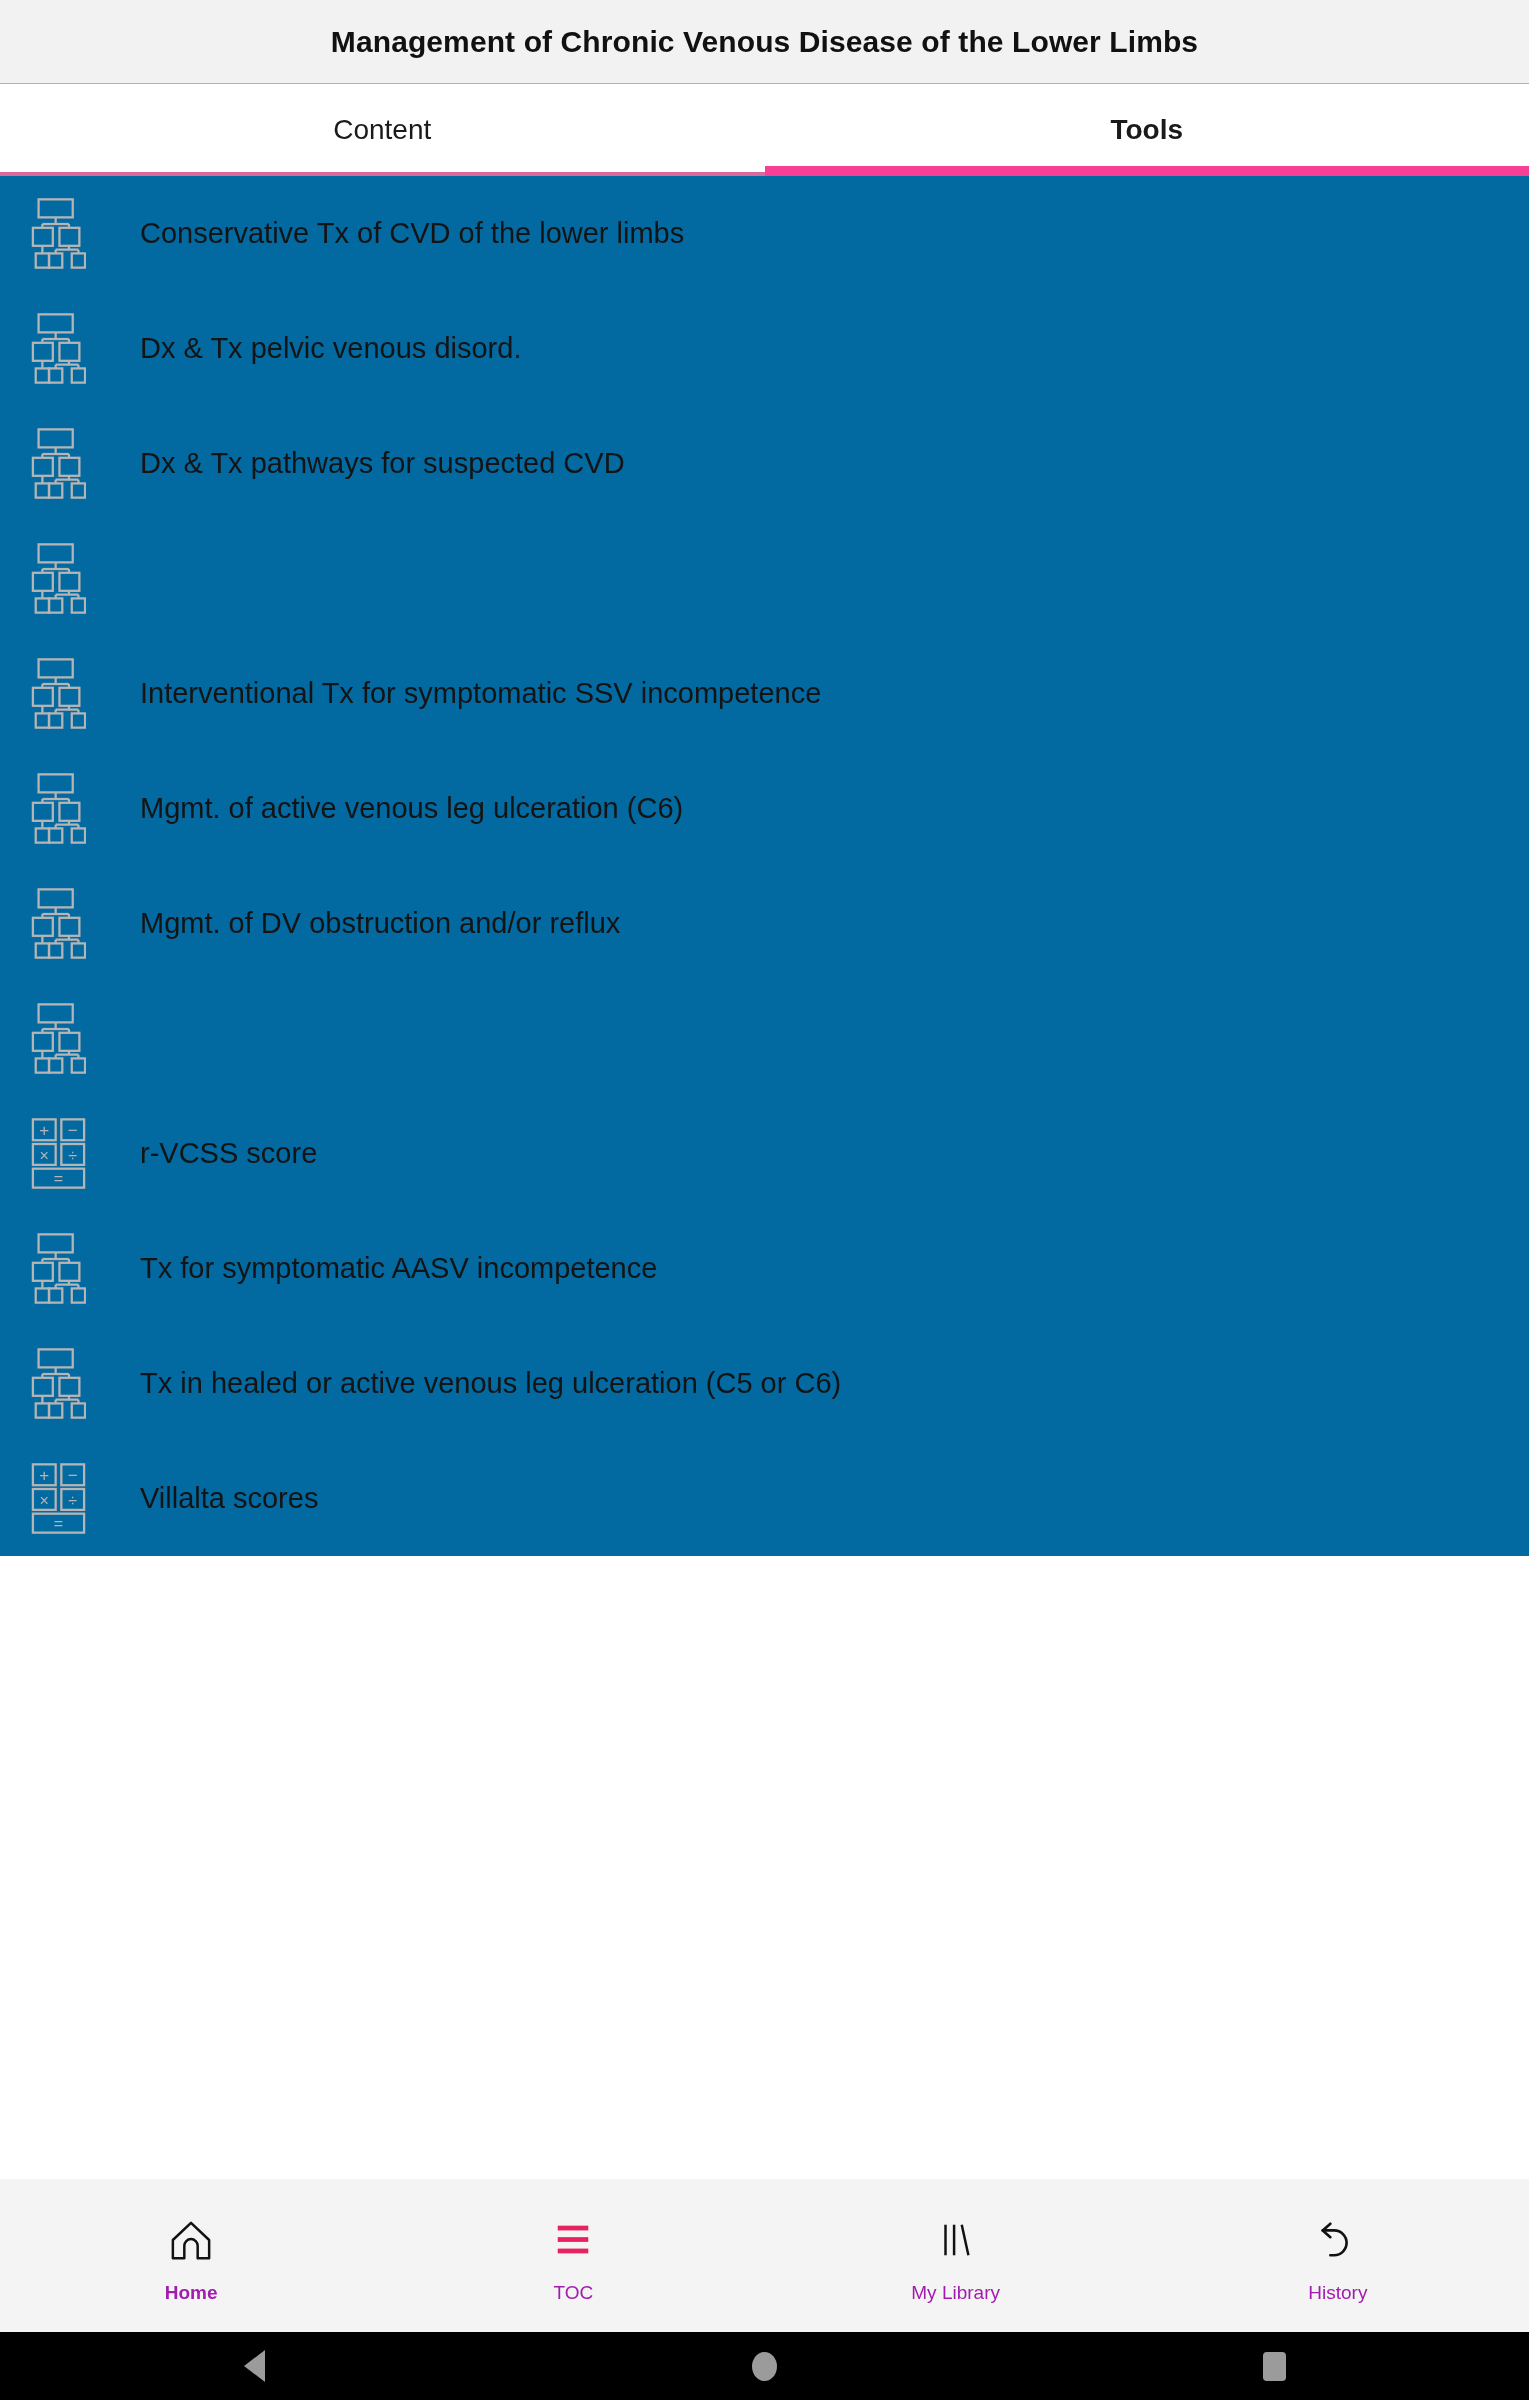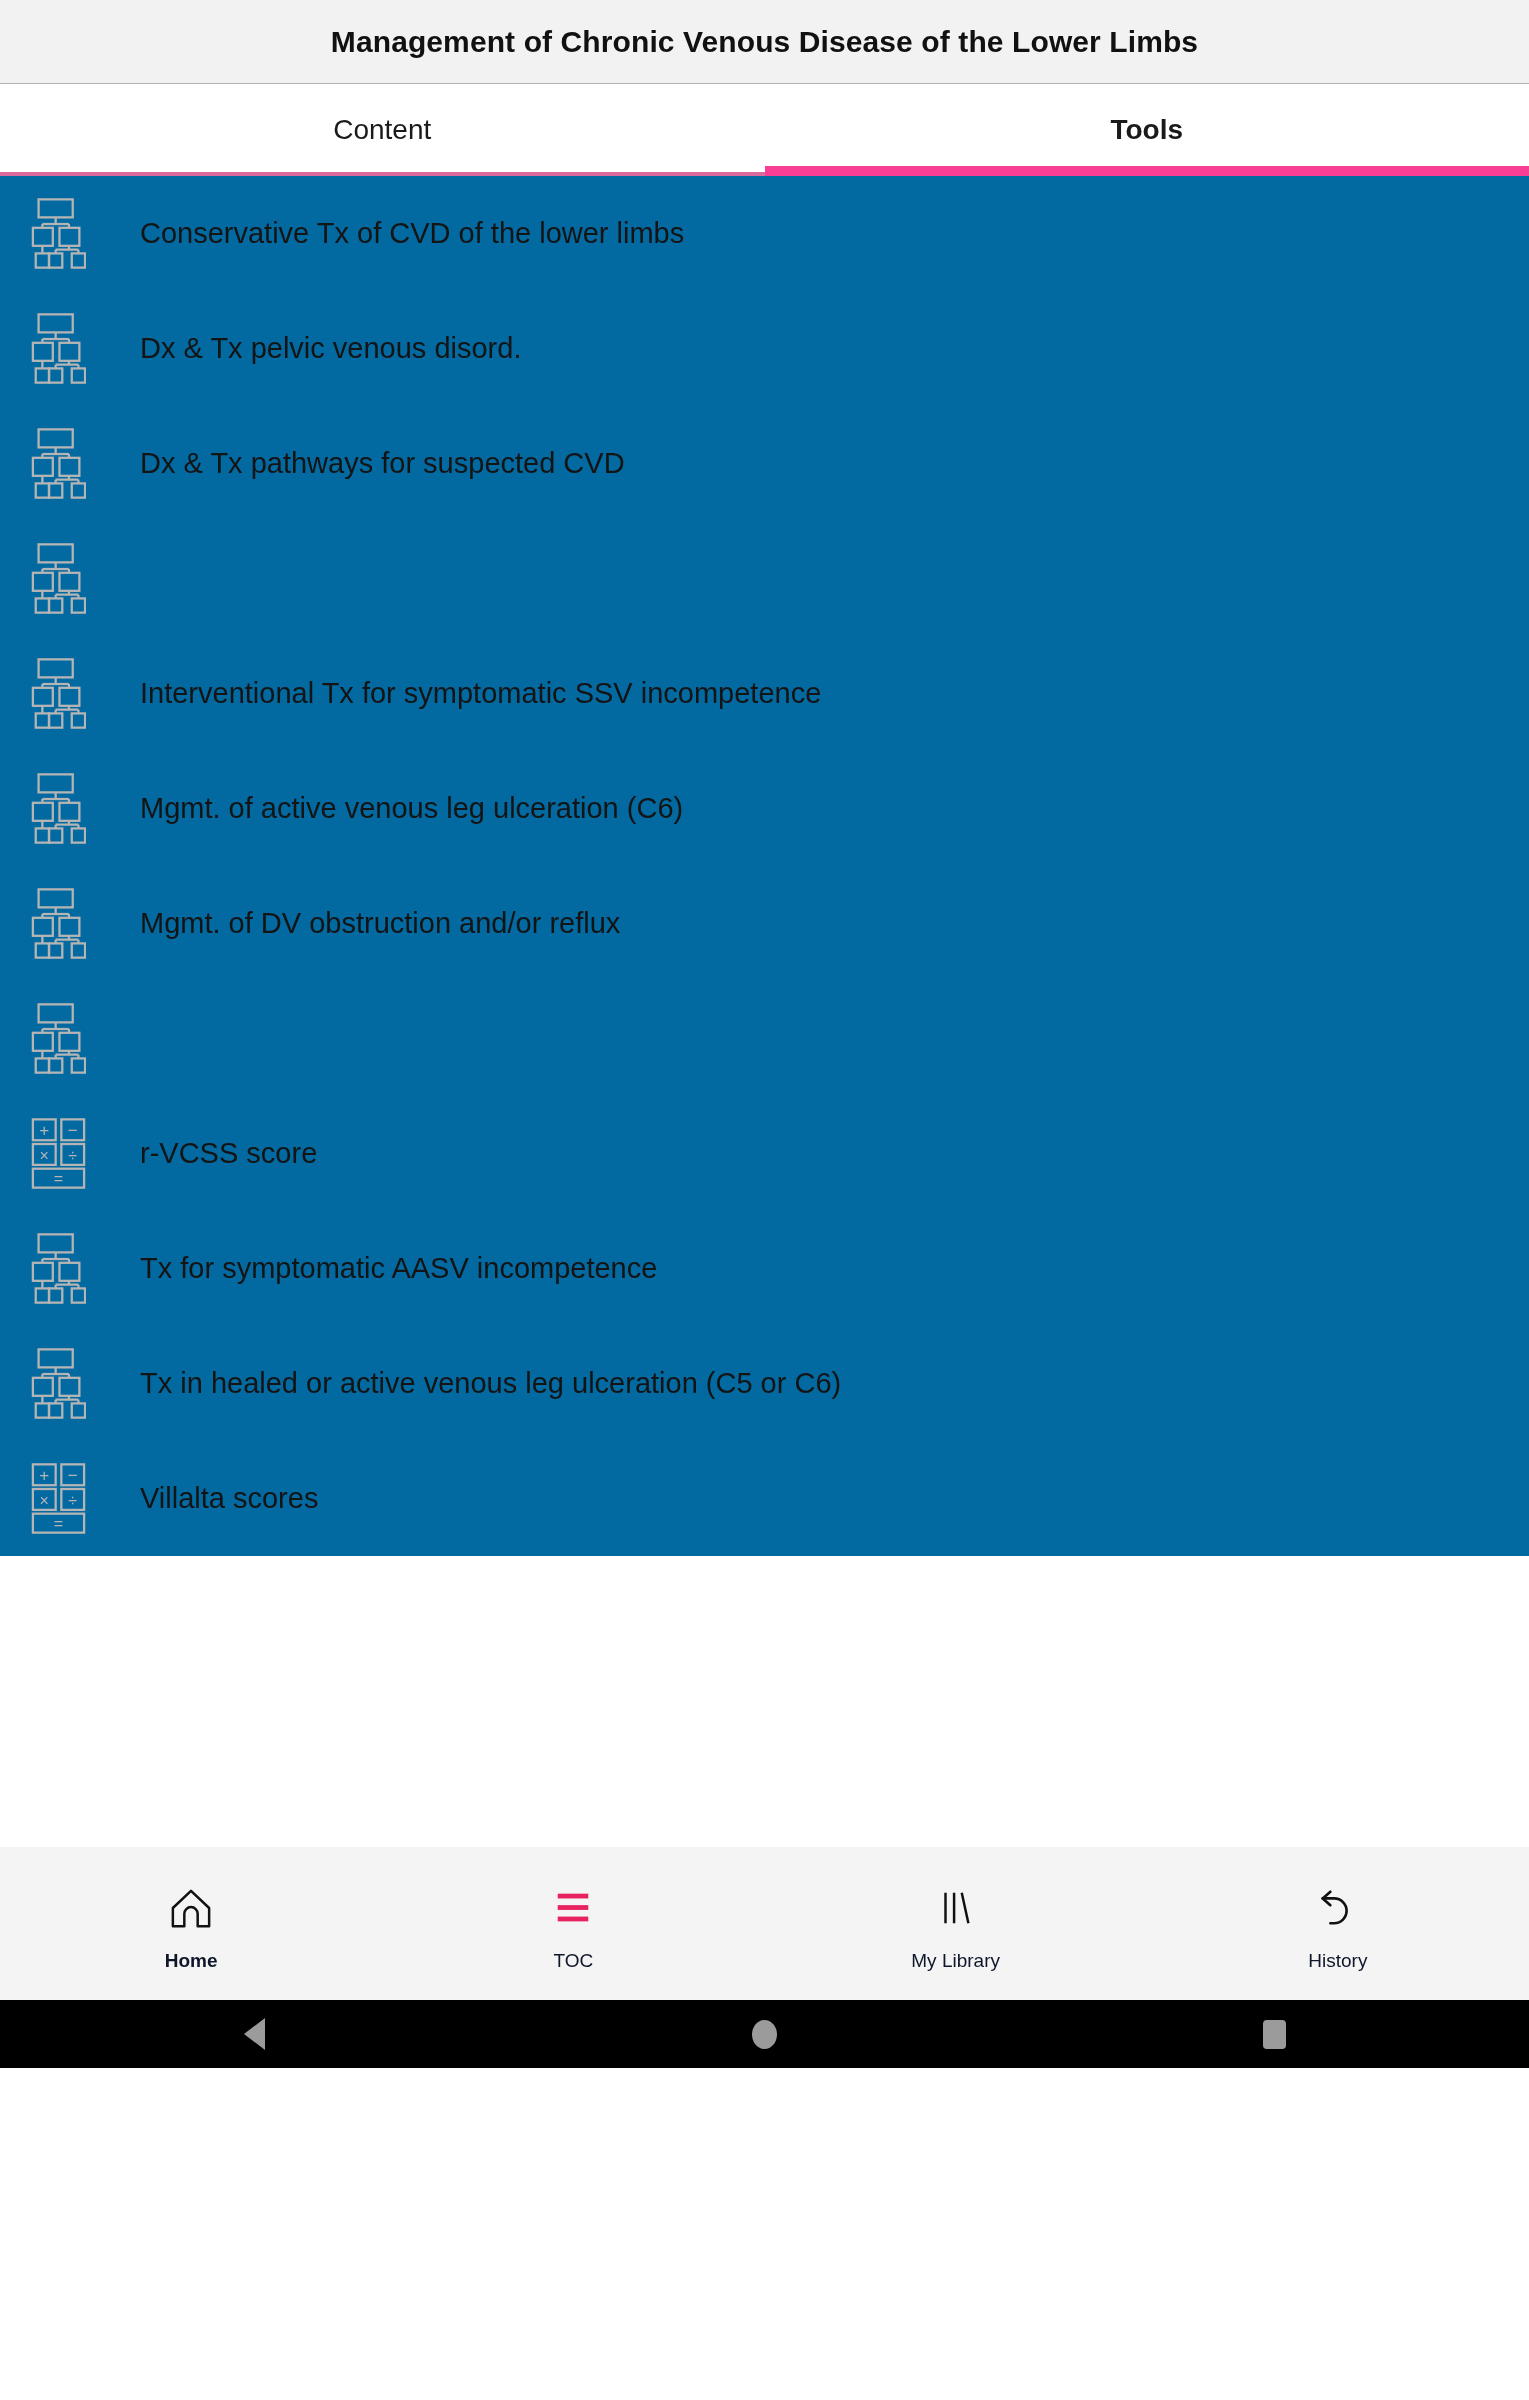--- a/index.html
+++ b/index.html
@@ -5,21 +5,21 @@
   * { box-sizing: border-box; margin: 0; padding: 0; }
   html, body {
     width: 1529px;
     height: 2400px;
     background: #ffffff;
     font-family: "Liberation Sans", sans-serif;
     overflow: hidden;
   }
   .app {
     width: 1529px;
-    height: 2068px;
+    height: 2400px;
     display: flex;
     flex-direction: column;
     background: #ffffff;
     border-radius: 20px;
   }
 
   
   .header {
     height: 84px;
     background: #f2f2f2;
@@ -120,21 +120,21 @@
   .nav-icon {
     width: 54px;
     height: 54px;
     display: flex;
     align-items: center;
     justify-content: center;
     margin-bottom: 15.3px;
   }
   .nav-label {
     font-size: 19px;
-    color: #0f172a;
+    color: #a21caf;
   }
   .nav-item.active .nav-label { font-weight: bold; }
 
   
   .system-nav {
     height: 68px;
     background: #000000;
     display: flex;
     align-items: center;
     justify-content: space-around;

